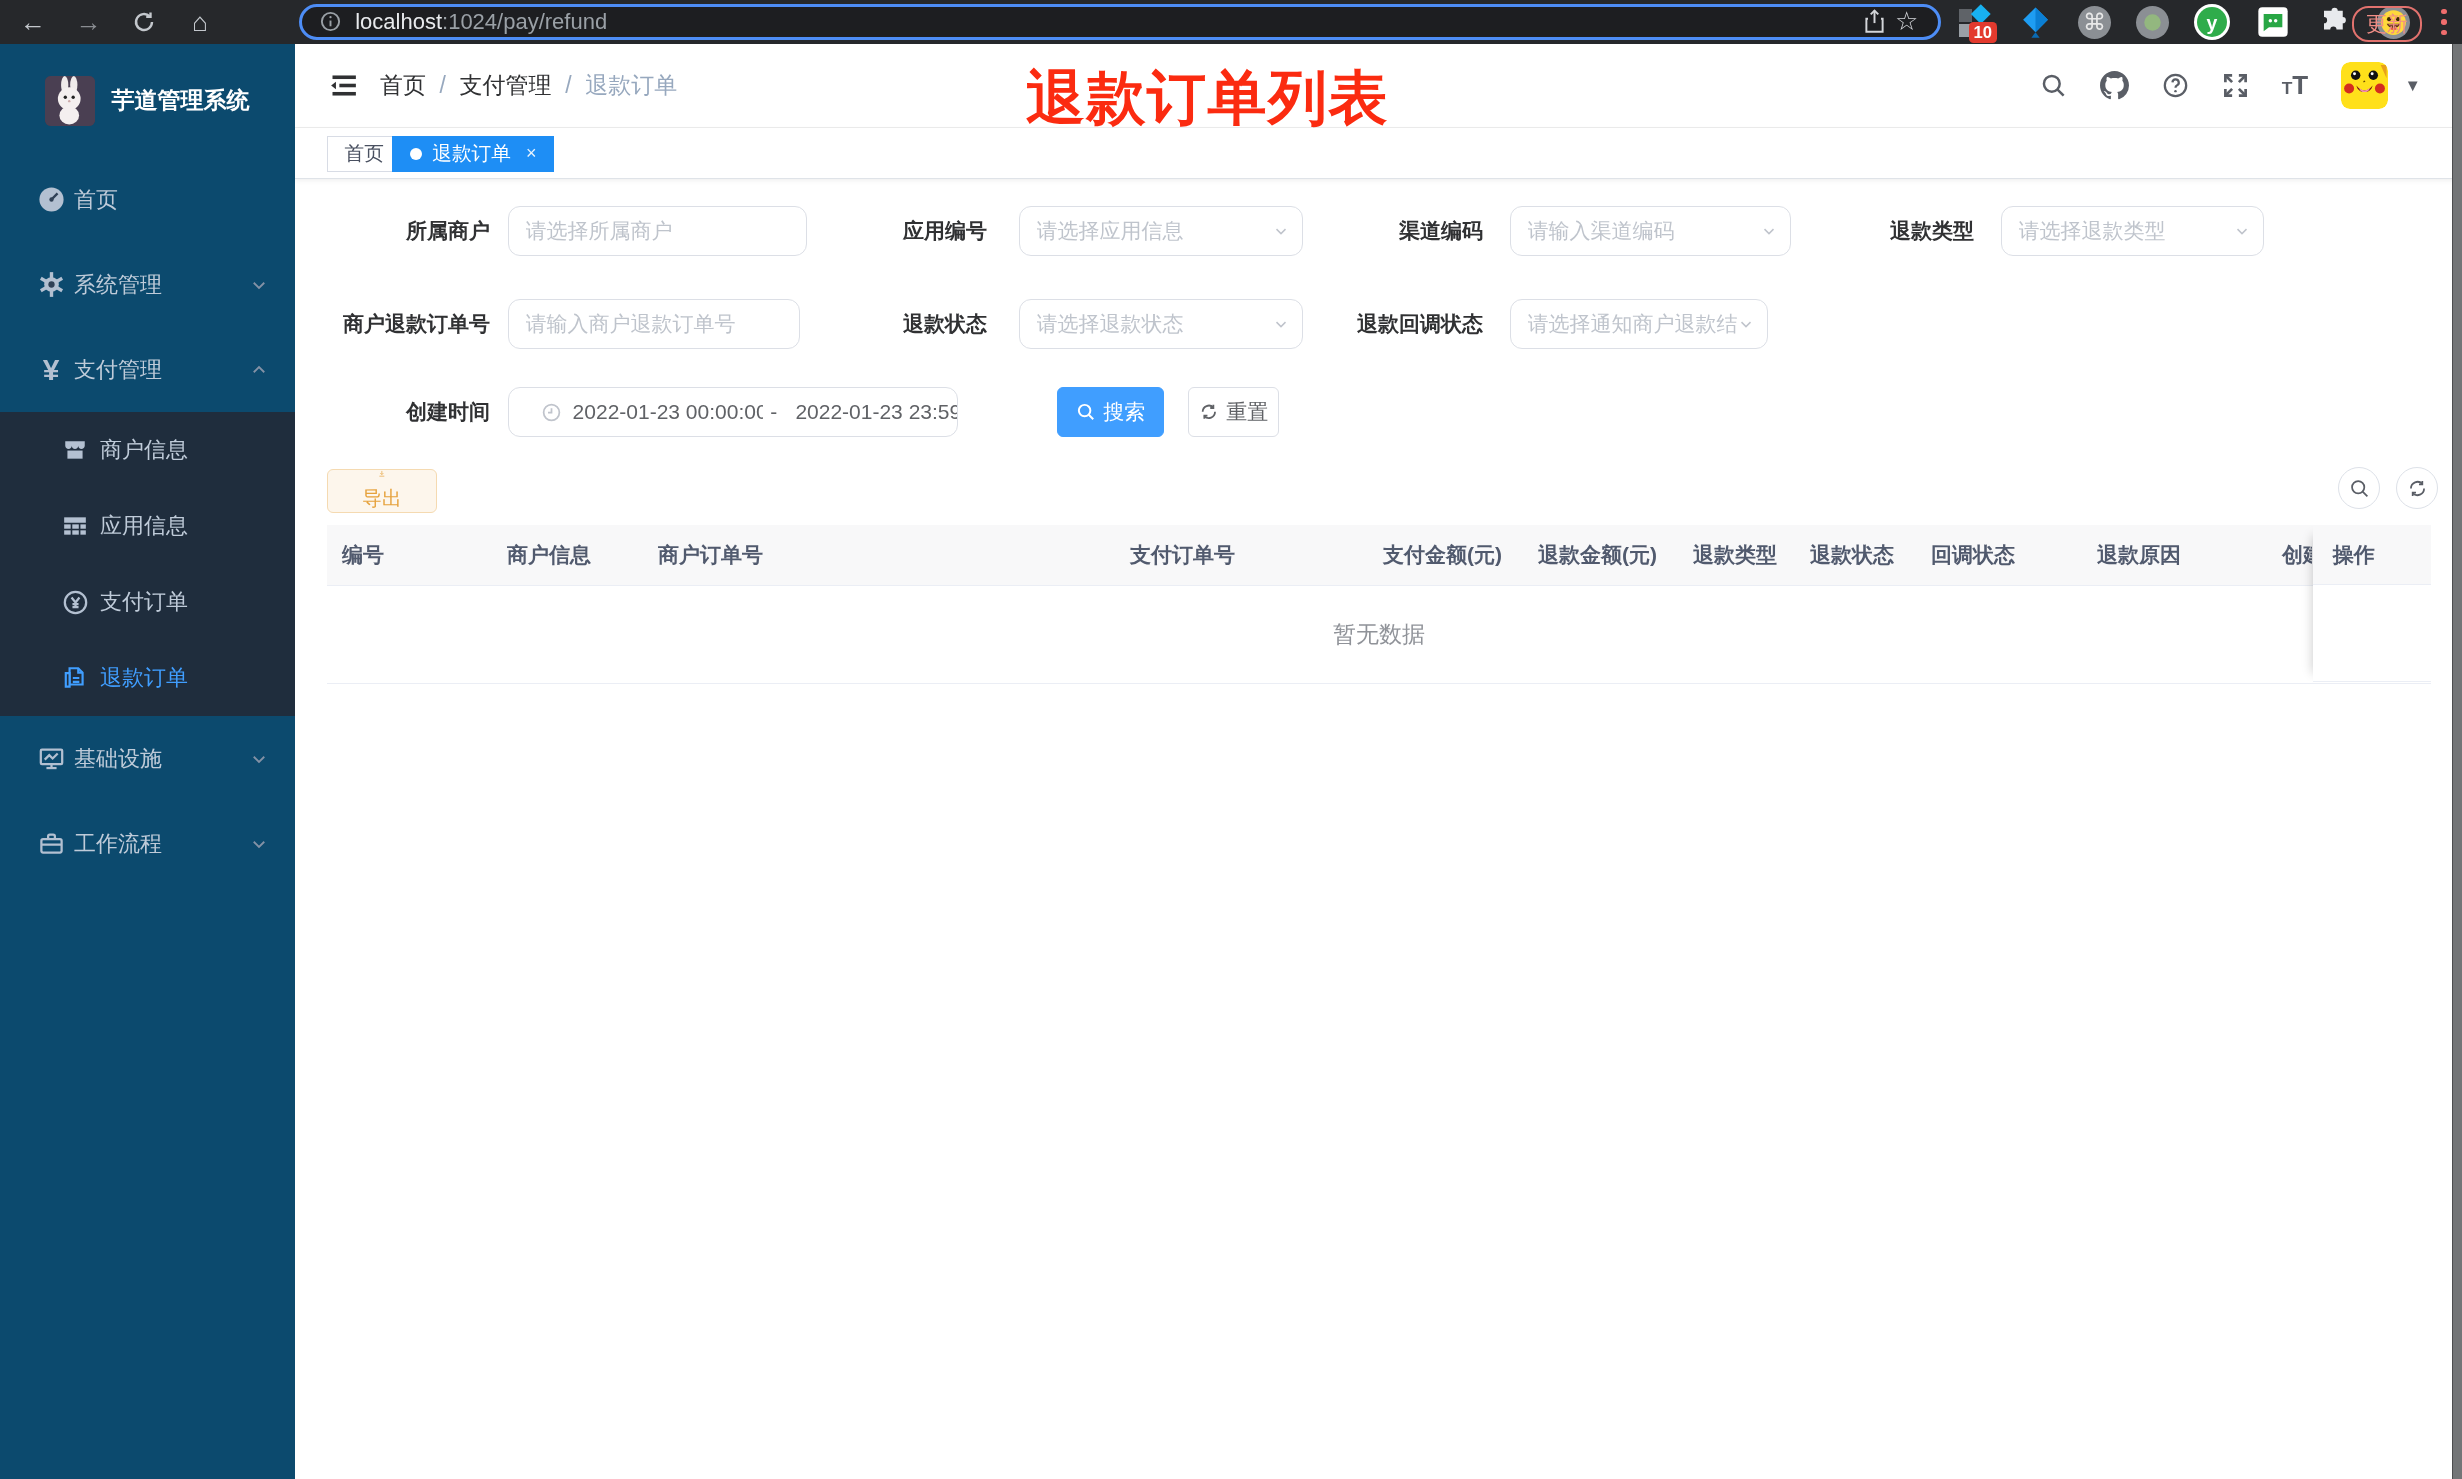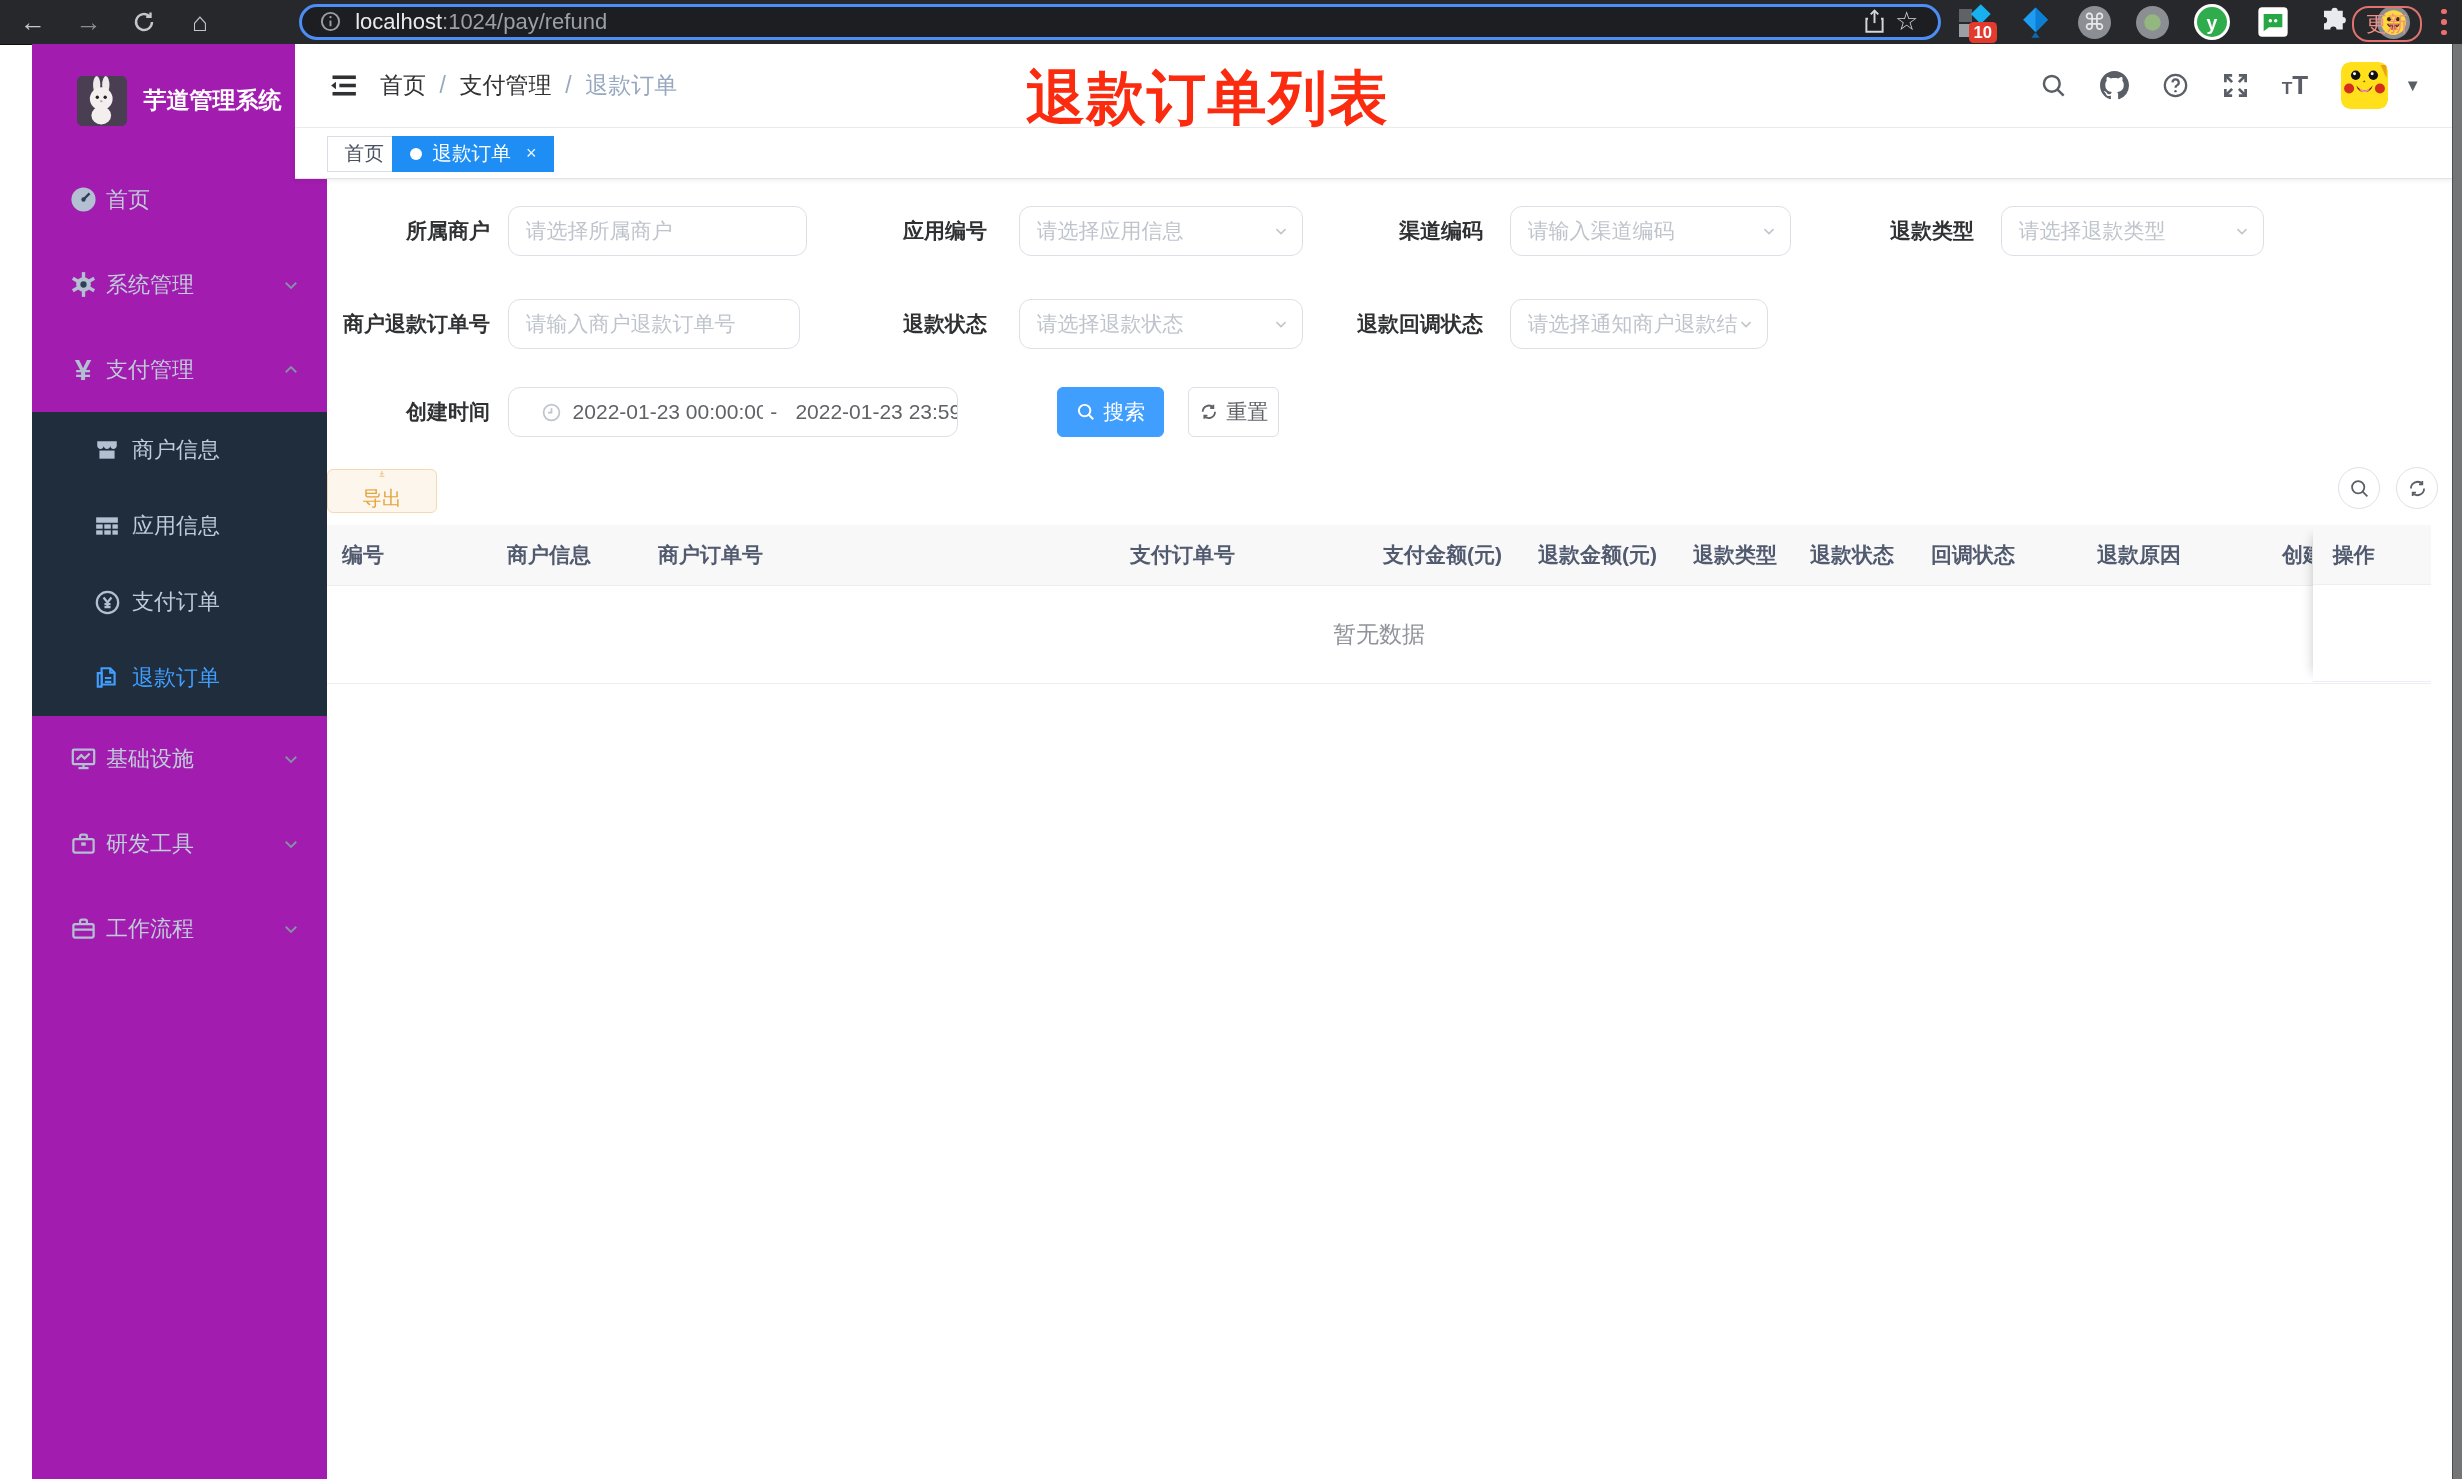--- a/index.html
+++ b/index.html
@@ -22,21 +22,21 @@
   .badge{position:absolute;right:-4.5px;bottom:-3px;background:#e33a2e;color:#fff;font-size:16.6px;line-height:21px;padding:0 4.5px;border-radius:4.5px;font-weight:700;}
   .sq1{position:absolute;left:3px;top:4.5px;width:13px;height:13px;background:#5f6368;}
   .sq2{position:absolute;left:3px;top:19.7px;width:13px;height:13px;background:#9aa0a6;}
   .diam{position:absolute;right:4.5px;top:3px;width:13.6px;height:13.6px;background:#18b1f0;transform:rotate(45deg);}
   .update-btn{position:absolute;left:2352px;top:6px;height:32px;padding:0 12px;border:2.3px solid #e2726e;border-radius:16.6px;color:#f08d85;font-size:21px;display:flex;align-items:center;cursor:pointer;}
   .kebab{position:absolute;left:2438px;top:6px;width:12px;height:32px;display:flex;flex-direction:column;justify-content:center;gap:5.3px;cursor:pointer;}
   .kebab i{width:5.3px;height:5.3px;border-radius:50%;background:#ef6d6d;align-self:center;}
   
   .edge-strip{position:absolute;right:0;top:44px;width:9px;height:1436px;background:#737577;border-left:1.5px solid #4c4d4f;z-index:50;}
   
-  .sidebar{position:absolute;left:0;top:44px;width:295px;height:1436px;background:#a21caf;color:#bfcbd9;margin-left:32px;}
+  .sidebar{position:absolute;left:0;top:44px;width:295px;height:1436px;background:#0c4a6e;color:#bfcbd9;}
   .logo-row{display:flex;align-items:center;height:113px;padding-left:45px;}
   .logo-img{width:50px;height:50px;border-radius:6px;overflow:hidden;background:#473c4b;flex:none;}
   .logo-title{margin-left:16.6px;font-size:23px;font-weight:700;color:#fff;}
   .m-item{position:relative;height:85px;display:flex;align-items:center;cursor:pointer;}
   .m-icon{position:absolute;left:30px;width:42px;display:flex;justify-content:center;color:#b3c0d1;}
   .m-label{position:absolute;left:74px;font-size:22px;}
   .m-chev{position:absolute;right:27px;color:#8492a6;display:flex;}
   .submenu{background:#1f2d3d;}
   .s-item{position:relative;height:76px;display:flex;align-items:center;cursor:pointer;}
   .s-icon{position:absolute;left:54px;width:42px;display:flex;justify-content:center;color:#b3c0d1;}
@@ -292,35 +292,20 @@
     <div class="m-item">
       <span class="m-icon">
         <svg width="27" height="27" viewBox="0 0 24 24" fill="none" stroke="#b3c0d1" stroke-width="2">
             <rect x="2.5" y="4" width="19" height="13" rx="1"></rect>
             <polyline points="6,13 10,9 13,12 17.5,7.5"></polyline>
             <line x1="12" y1="17" x2="12" y2="20.5"></line>
             <line x1="7.5" y1="20.5" x2="16.5" y2="20.5"></line>
           </svg>
       </span>
       <span class="m-label">基础设施</span>
-      <span class="m-chev">
-        <svg width="18" height="18" viewBox="0 0 24 24" fill="none" stroke="currentColor" stroke-width="2.4">
-            <polyline points="5,9 12,16 19,9"></polyline>
-          </svg>
-      </span>
-    </div>
-    <div class="m-item">
-      <span class="m-icon">
-        <svg width="27" height="27" viewBox="0 0 24 24" fill="none" stroke="#b3c0d1" stroke-width="2">
-            <rect x="3" y="8" width="18" height="12" rx="1.5"></rect>
-            <path d="M9 8V5.5A1.5 1.5 0 0 1 10.5 4h3A1.5 1.5 0 0 1 15 5.5V8"></path>
-            <rect x="10" y="11" width="4" height="3" fill="#b3c0d1" stroke="none"></rect>
-          </svg>
-      </span>
-      <span class="m-label">研发工具</span>
       <span class="m-chev">
         <svg width="18" height="18" viewBox="0 0 24 24" fill="none" stroke="currentColor" stroke-width="2.4">
             <polyline points="5,9 12,16 19,9"></polyline>
           </svg>
       </span>
     </div>
     <div class="m-item">
       <span class="m-icon">
         <svg width="27" height="27" viewBox="0 0 24 24" fill="none" stroke="#b3c0d1" stroke-width="2">
             <rect x="3" y="8" width="18" height="12" rx="1.5"></rect>

